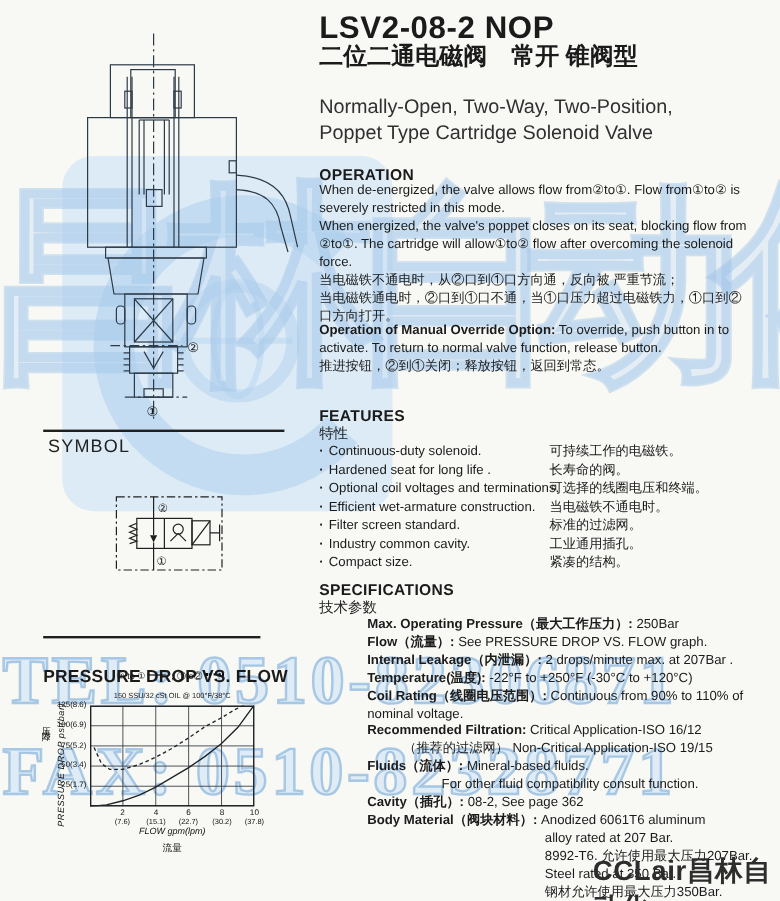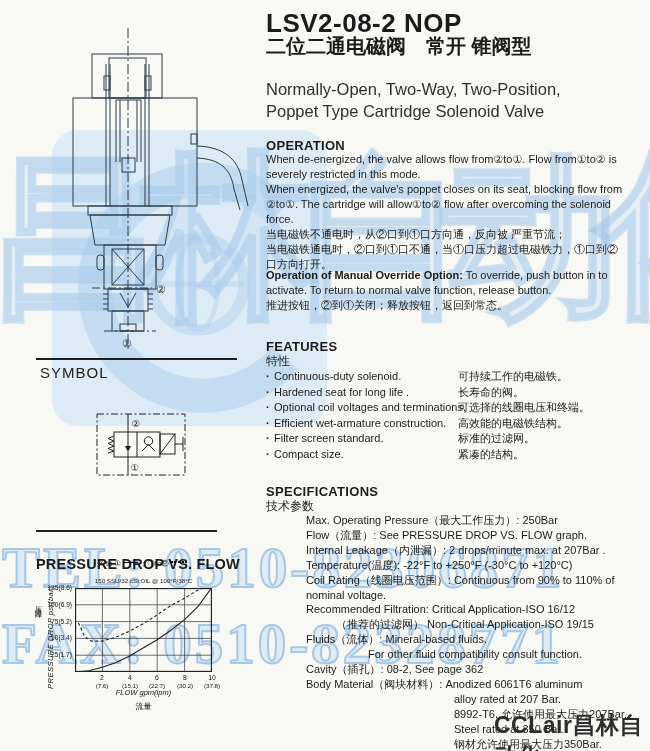--- a/index.html
+++ b/index.html
@@ -26,21 +26,21 @@
   .sub-en{top:78px;font-size:16.5px;line-height:22px;color:#303030;}
   .sec-head{font-size:13px;font-weight:bold;letter-spacing:0.3px;}
   .sec-head-zh{font-size:12px;color:#222;}
   .body-txt{font-size:11px;line-height:15px;}
   .op-body{top:152px;}
   .op2{top:268px;}
   .feat-list{top:369px;line-height:15.5px;font-size:11px;}
   .feat-row .dot{display:inline-block;width:8px;font-weight:bold;}
   .feat-row .fen{display:inline-block;width:184px;}
   .spec-list{top:513px;font-size:11px;line-height:14.9px;}
-  .spec-line b{font-weight:normal;padding-left:40px;}
+  .spec-line b{font-weight:bold;padding-left:40px;}
   .ind-1{padding-left:30px;}
   .ind-2{padding-left:62px;}
   .ind-3{padding-left:148px;}
   
   .divider{background:#1f1f1f;height:2px;}
   .symbol-head{left:40px;top:364px;font-size:15px;letter-spacing:1px;color:#222;}
   .chart-head{left:36px;top:536px;font-size:14.5px;font-weight:bold;white-space:nowrap;letter-spacing:0.2px;margin-top:20px;}
   .legend{left:68px;top:559px;width:150px;text-align:center;font-size:7.5px;white-space:nowrap;color:#111;}
   .ls-solid{display:inline-block;width:15px;border-top:1.5px solid #111;vertical-align:3px;margin:0 2px;}
   .ls-dash{display:inline-block;width:16px;border-top:2px dotted #111;vertical-align:3px;margin:0 2px;}
@@ -218,22 +218,23 @@
       <div>activate. To return to normal valve function, release button.</div>
       <div>推进按钮，②到①关闭；释放按钮，返回到常态。</div>
     </div>
 
     <div class="abs rc sec-head" style="top:339px;">FEATURES</div>
     <div class="abs rc sec-head-zh" style="top:353px;">特性</div>
     <div class="abs rc feat-list">
       <div class="feat-row"><span class="dot">·</span><span class="fen">Continuous-duty solenoid.</span><span class="fzh">可持续工作的电磁铁。</span></div>
       <div class="feat-row"><span class="dot">·</span><span class="fen">Hardened seat for long life .</span><span class="fzh">长寿命的阀。</span></div>
       <div class="feat-row"><span class="dot">·</span><span class="fen">Optional coil voltages and terminations.</span><span class="fzh">可选择的线圈电压和终端。</span></div>
-      <div class="feat-row"><span class="dot">·</span><span class="fen">Efficient wet-armature construction.</span><span class="fzh">高效能的电磁铁结构。</span></div>
+      <div class="feat-row"><span class="dot">·</span><span class="fen">Efficient wet-armature construction.</span><span class="fzh">当电磁铁不通电时。</span></div>
       <div class="feat-row"><span class="dot">·</span><span class="fen">Filter screen standard.</span><span class="fzh">标准的过滤网。</span></div>
+      <div class="feat-row"><span class="dot">·</span><span class="fen">Industry common cavity.</span><span class="fzh">工业通用插孔。</span></div>
       <div class="feat-row"><span class="dot">·</span><span class="fen">Compact size.</span><span class="fzh">紧凑的结构。</span></div>
     </div>
 
     <div class="abs rc sec-head" style="top:484px;">SPECIFICATIONS</div>
     <div class="abs rc sec-head-zh" style="top:498px;">技术参数</div>
     <div class="abs rc spec-list">
       <div class="spec-line"><b>Max. Operating Pressure（最大工作压力）: </b><span>250Bar</span></div>
       <div class="spec-line"><b>Flow（流量）: </b><span>See PRESSURE DROP VS. FLOW graph.</span></div>
       <div class="spec-line"><b>Internal Leakage（内泄漏）: </b><span>2 drops/minute max. at 207Bar .</span></div>
       <div class="spec-line"><b>Temperature(温度): </b><span>-22°F to +250°F (-30°C to +120°C)</span></div>

